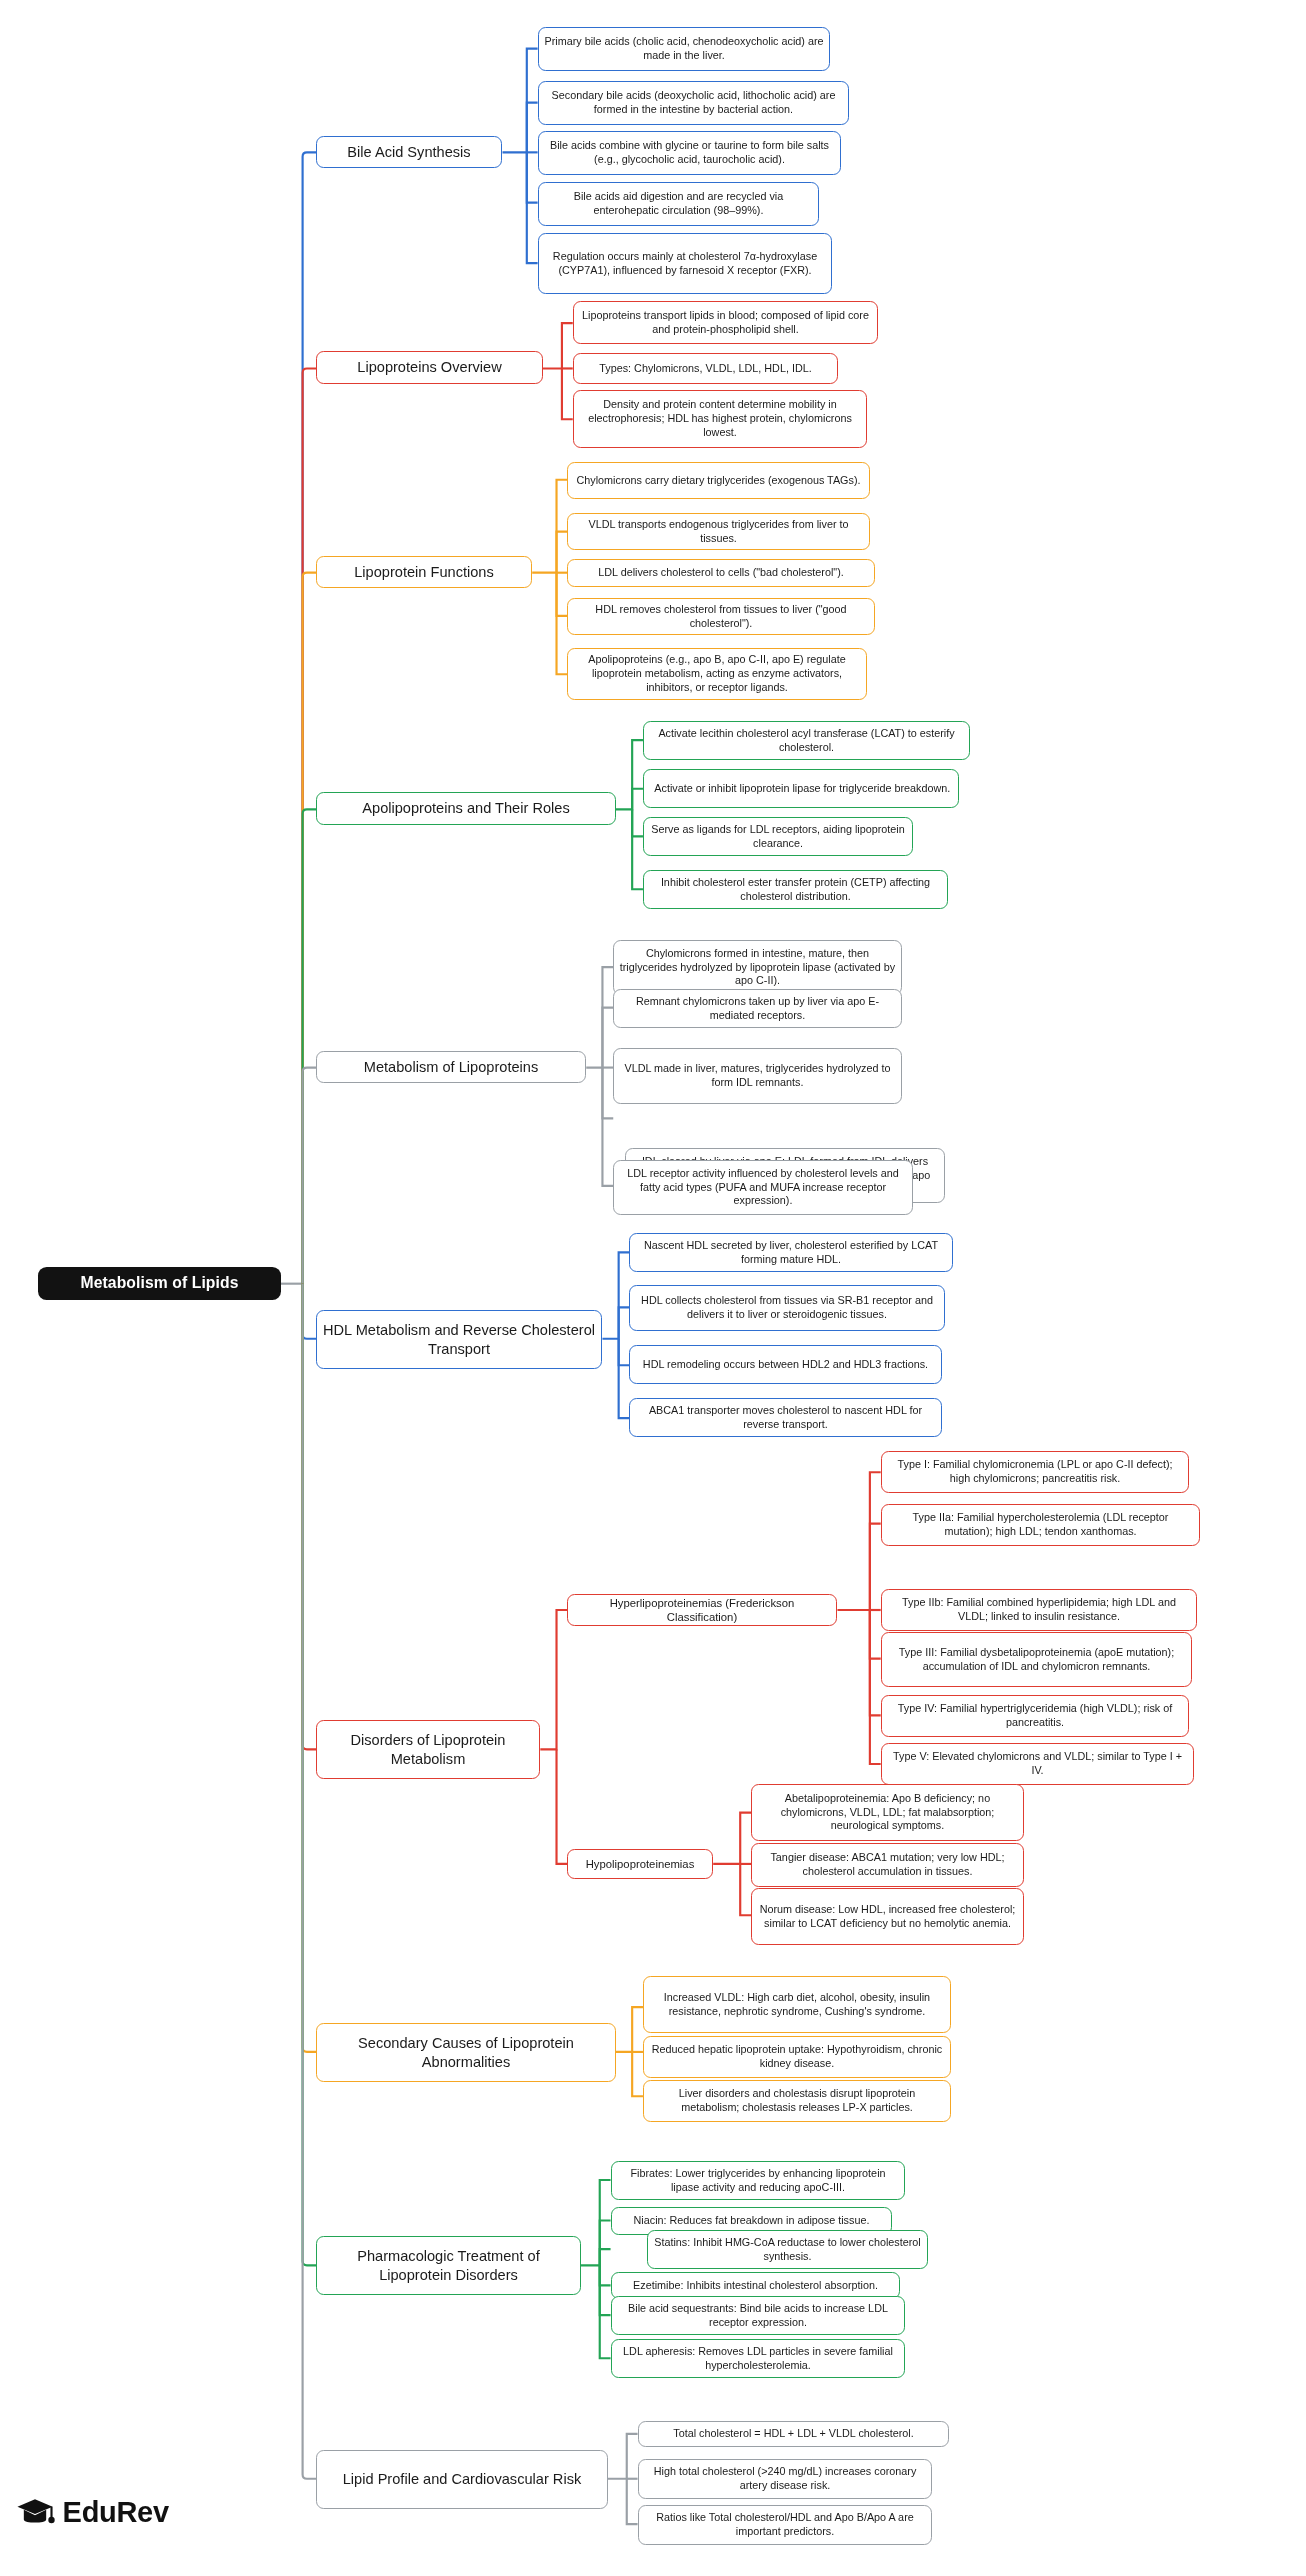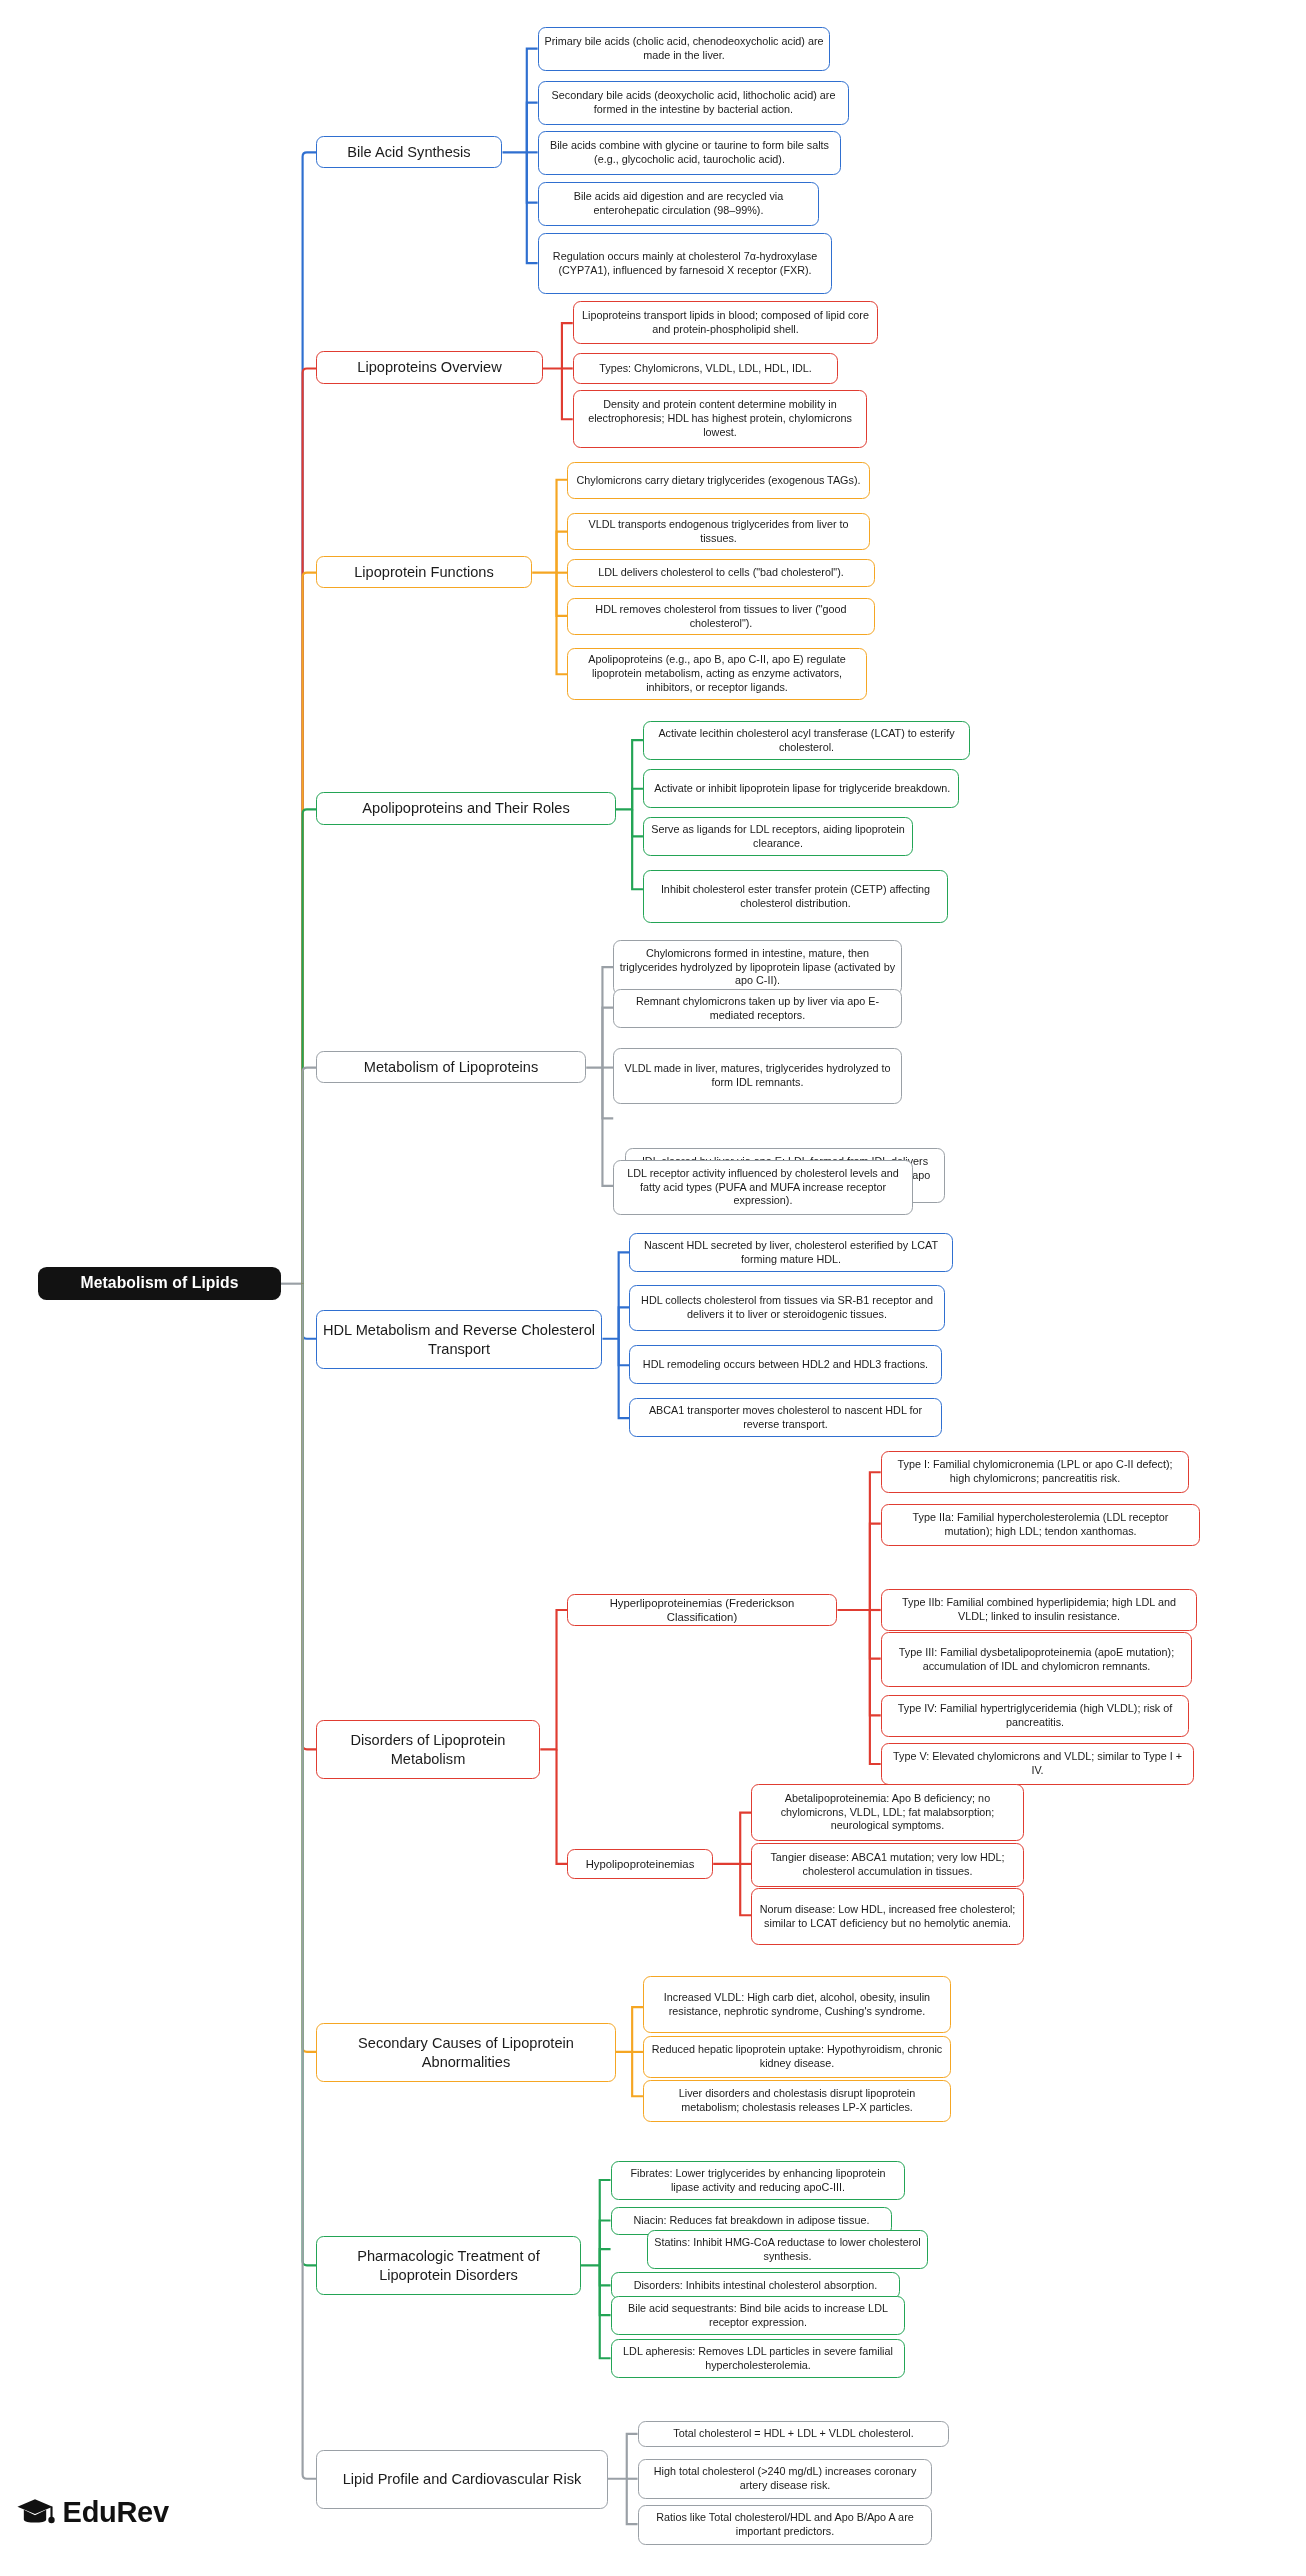--- a/index.html
+++ b/index.html
@@ -190,21 +190,21 @@
   <div class="node leaf c-yellow" style="left:567px; top:513px; width:303px; height:37px;">VLDL transports endogenous triglycerides from liver to tissues.</div>
   <div class="node leaf c-yellow" style="left:567px; top:559px; width:308px; height:28px;">LDL delivers cholesterol to cells ("bad cholesterol").</div>
   <div class="node leaf c-yellow" style="left:567px; top:598px; width:308px; height:37px;">HDL removes cholesterol from tissues to liver ("good cholesterol").</div>
   <div class="node leaf c-yellow" style="left:567px; top:648px; width:300px; height:52px;">Apolipoproteins (e.g., apo B, apo C-II, apo E) regulate lipoprotein metabolism, acting as enzyme activators, inhibitors, or receptor ligands.</div>
 
   <div class="node branch c-green" style="left:316px; top:792px; width:300px; height:33px;">Apolipoproteins and Their Roles</div>
 
   <div class="node leaf c-green" style="left:643px; top:721px; width:327px; height:39px;">Activate lecithin cholesterol acyl transferase (LCAT) to esterify cholesterol.</div>
   <div class="node leaf c-green" style="left:643px; top:769px; width:316px; height:39px;padding-left:8px;">Activate or inhibit lipoprotein lipase for triglyceride breakdown.</div>
   <div class="node leaf c-green" style="left:643px; top:817px; width:270px; height:39px;">Serve as ligands for LDL receptors, aiding lipoprotein clearance.</div>
-  <div class="node leaf c-green" style="left:643px; top:870px; width:305px; height:53px;">Inhibit cholesterol ester transfer protein (CETP) affecting cholesterol distribution.</div>
+  <div class="node leaf c-green" style="left:643px; top:870px; width:305px; height:39px;">Inhibit cholesterol ester transfer protein (CETP) affecting cholesterol distribution.</div>
 
   <div class="node branch c-gray" style="left:316px; top:1051px; width:270px; height:32px;">Metabolism of Lipoproteins</div>
 
   <div class="node leaf c-gray" style="left:613px; top:940px; width:289px; height:55px;">Chylomicrons formed in intestine, mature, then triglycerides hydrolyzed by lipoprotein lipase (activated by apo C-II).</div>
   <div class="node leaf c-gray" style="left:613px; top:989px; width:289px; height:39px;">Remnant chylomicrons taken up by liver via apo E-mediated receptors.</div>
   <div class="node leaf c-gray" style="left:613px; top:1048px; width:289px; height:56px;">VLDL made in liver, matures, triglycerides hydrolyzed to form IDL remnants.</div>
   <div class="node leaf c-gray" style="left:613px; top:1148px; width:320px; height:55px;margin-left:12px;">IDL cleared by liver via apo E; LDL formed from IDL delivers cholesterol to tissues by receptor-mediated endocytosis (apo B100 essential).</div>
   <div class="node leaf c-gray" style="left:613px; top:1160px; width:300px; height:55px;">LDL receptor activity influenced by cholesterol levels and fatty acid types (PUFA and MUFA increase receptor expression).</div>
 
   <div class="node branch c-blue" style="left:316px; top:1310px; width:286px; height:59px;">HDL Metabolism and Reverse Cholesterol Transport</div>
@@ -235,21 +235,21 @@
 
   <div class="node leaf c-yellow" style="left:643px; top:1976px; width:308px; height:57px;">Increased VLDL: High carb diet, alcohol, obesity, insulin resistance, nephrotic syndrome, Cushing's syndrome.</div>
   <div class="node leaf c-yellow" style="left:643px; top:2036px; width:308px; height:42px;">Reduced hepatic lipoprotein uptake: Hypothyroidism, chronic kidney disease.</div>
   <div class="node leaf c-yellow" style="left:643px; top:2080px; width:308px; height:42px;">Liver disorders and cholestasis disrupt lipoprotein metabolism; cholestasis releases LP-X particles.</div>
 
   <div class="node branch c-green" style="left:316px; top:2236px; width:265px; height:59px;">Pharmacologic Treatment of Lipoprotein Disorders</div>
 
   <div class="node leaf c-green" style="left:611px; top:2161px; width:294px; height:39px;">Fibrates: Lower triglycerides by enhancing lipoprotein lipase activity and reducing apoC-III.</div>
   <div class="node leaf c-green" style="left:611px; top:2207px; width:281px; height:28px;">Niacin: Reduces fat breakdown in adipose tissue.</div>
   <div class="node leaf c-green" style="left:647px; top:2230px; width:281px; height:39px;">Statins: Inhibit HMG-CoA reductase to lower cholesterol synthesis.</div>
-  <div class="node leaf c-green" style="left:611px; top:2272px; width:289px; height:27px;">Disorders: Inhibits intestinal cholesterol absorption.</div>
+  <div class="node leaf c-green" style="left:611px; top:2272px; width:289px; height:27px;">Ezetimibe: Inhibits intestinal cholesterol absorption.</div>
   <div class="node leaf c-green" style="left:611px; top:2296px; width:294px; height:39px;">Bile acid sequestrants: Bind bile acids to increase LDL receptor expression.</div>
   <div class="node leaf c-green" style="left:611px; top:2339px; width:294px; height:39px;">LDL apheresis: Removes LDL particles in severe familial hypercholesterolemia.</div>
 
   <div class="node branch c-gray" style="left:316px; top:2450px; width:292px; height:59px;">Lipid Profile and Cardiovascular Risk</div>
 
   <div class="node leaf c-gray" style="left:638px; top:2421px; width:311px; height:26px;">Total cholesterol = HDL + LDL + VLDL cholesterol.</div>
   <div class="node leaf c-gray" style="left:638px; top:2459px; width:294px; height:40px;">High total cholesterol (&gt;240 mg/dL) increases coronary artery disease risk.</div>
   <div class="node leaf c-gray" style="left:638px; top:2505px; width:294px; height:40px;">Ratios like Total cholesterol/HDL and Apo B/Apo A are important predictors.</div>
 
   <div class="logo">

